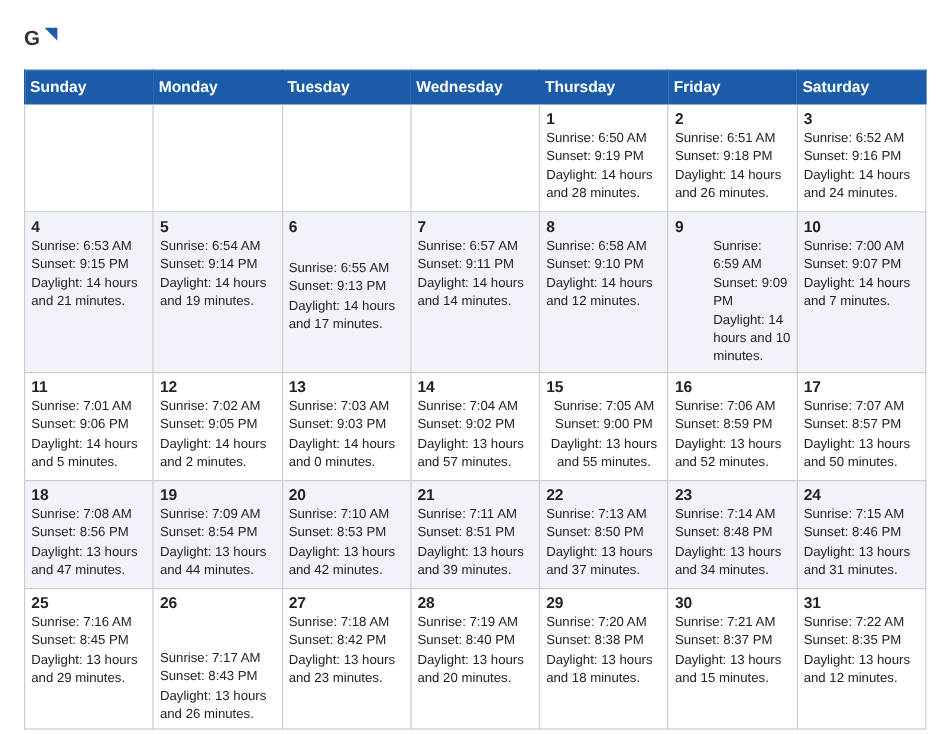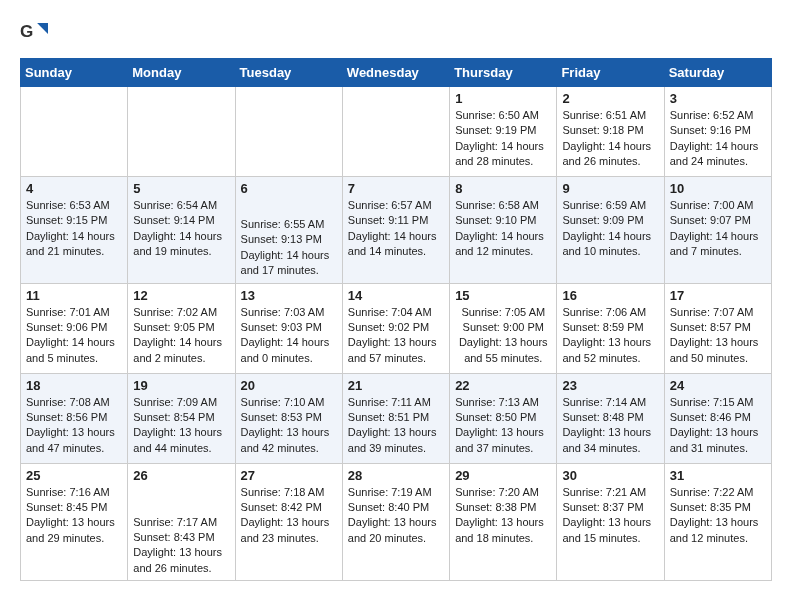--- a/index.html
+++ b/index.html
@@ -178,21 +178,21 @@
 Daylight: 14 hours and 14 minutes.</div>
         </td>
         <td>
           <span class="day-number">8</span>
           <div class="day-info" style="white-space: pre-line;">Sunrise: 6:58 AM
 Sunset: 9:10 PM
 Daylight: 14 hours and 12 minutes.</div>
         </td>
         <td>
           <span class="day-number">9</span>
-          <div class="day-info" style="white-space: pre-line;">Sunrise: 6:59 AM
+          <div class="day-info" style="white-space: pre-line; margin-left: 32px;">Sunrise: 6:59 AM
 Sunset: 9:09 PM
 Daylight: 14 hours and 10 minutes.</div>
         </td>
         <td>
           <span class="day-number">10</span>
           <div class="day-info" style="white-space: pre-line;">Sunrise: 7:00 AM
 Sunset: 9:07 PM
 Daylight: 14 hours and 7 minutes.</div>
         </td>
       </tr>

